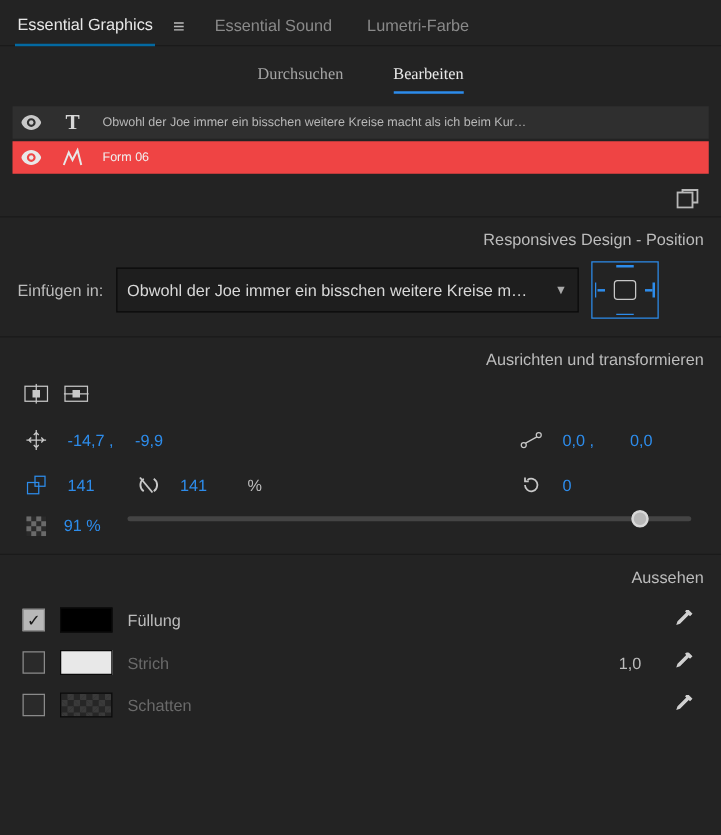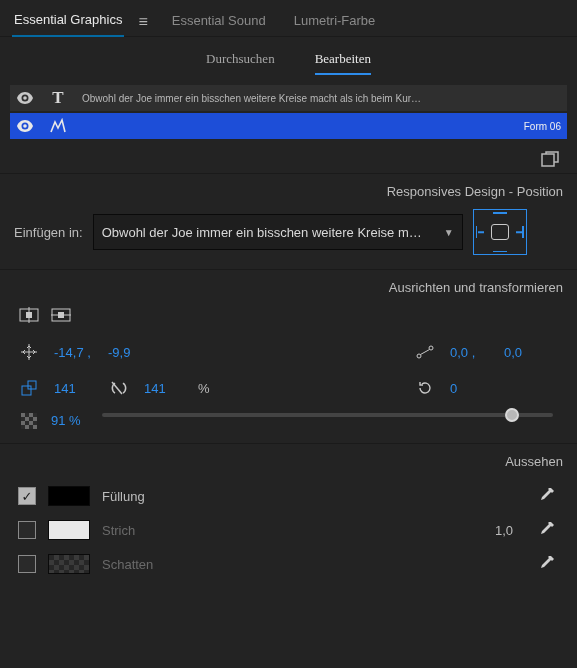--- a/index.html
+++ b/index.html
@@ -50,21 +50,21 @@
   .layer-list { padding: 0 10px; }
   .layer-row {
     display: flex;
     align-items: center;
     height: 26px;
     background: #2f2f2f;
     margin-bottom: 2px;
     padding: 0 6px;
     gap: 12px;
   }
-  .layer-row.selected { background: #1d4ed8; color: #f0f0f0; text-align: right;}
+  .layer-row.selected { background: #ef4444; color: #f0f0f0;}
   .eye-icon { width: 18px; display:flex; justify-content:center; }
   .type-icon { width: 24px; display:flex; justify-content:center; font-weight: bold; font-family: Georgia, serif;}
   .layer-label { flex: 1; white-space: nowrap; overflow: hidden; text-overflow: ellipsis; font-size: 10px;}
 
   .new-layer-row { display:flex; justify-content:flex-end; padding: 10px 18px 6px 0;}
   .new-layer-icon { color:#b8b8b8; }
 
   .section { padding: 10px 14px 14px 14px; border-top: 1px solid #1a1a1a; }
   .section-title { color: #bcbcbc; margin-bottom: 10px; font-size: 13px; text-align: right;}
 

